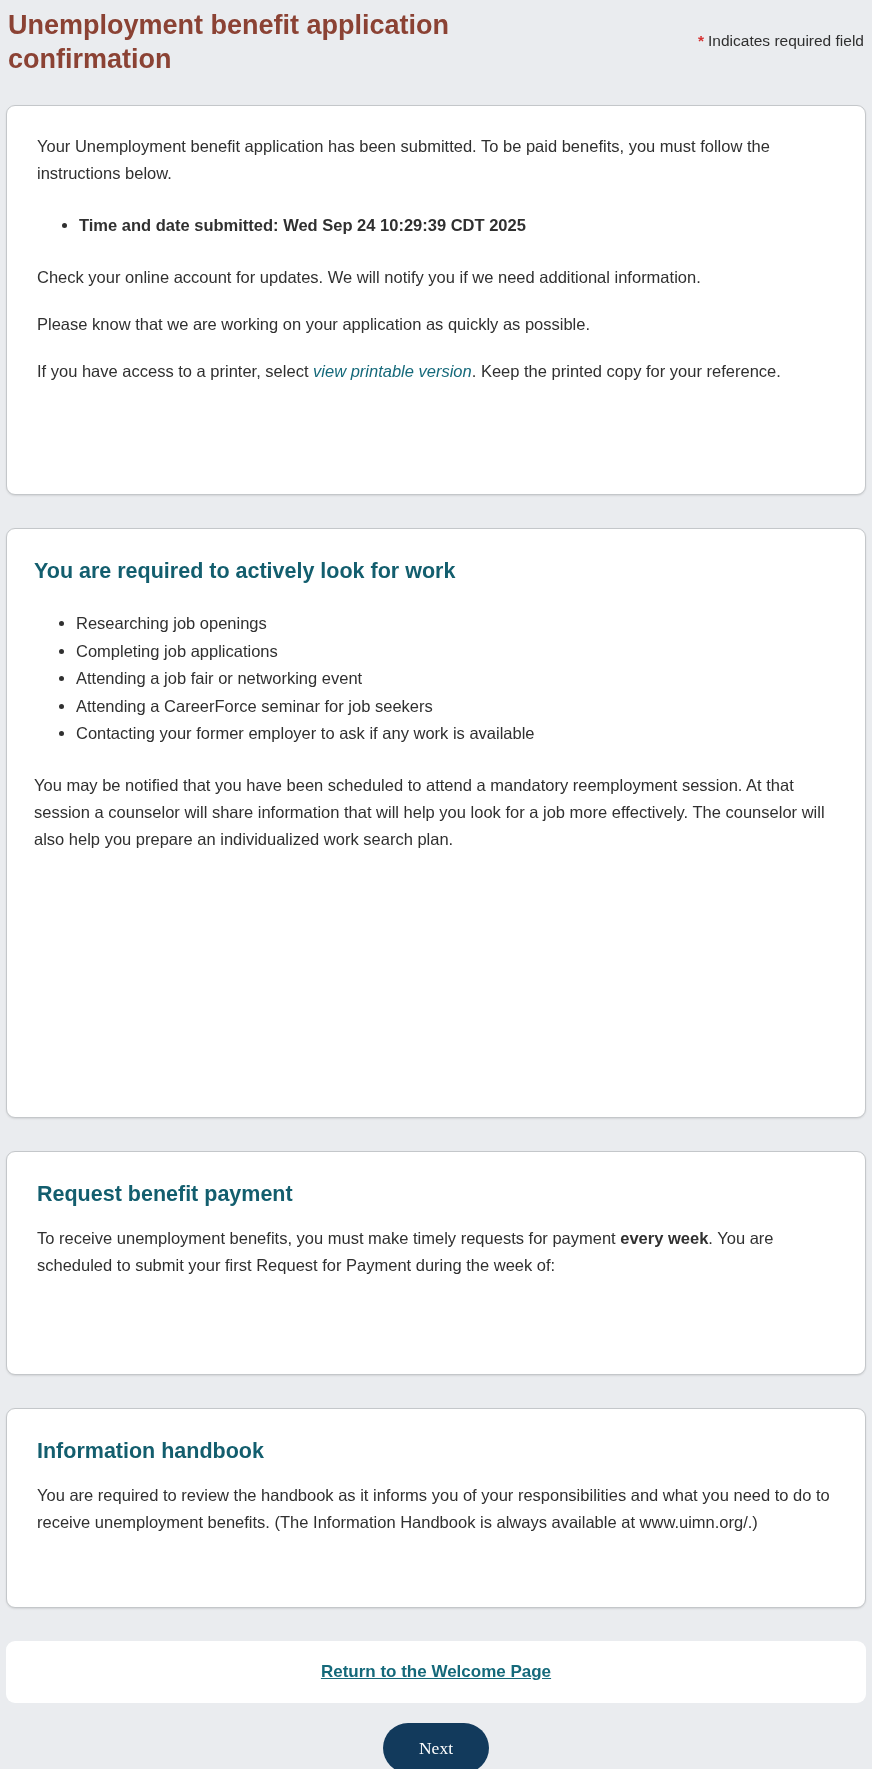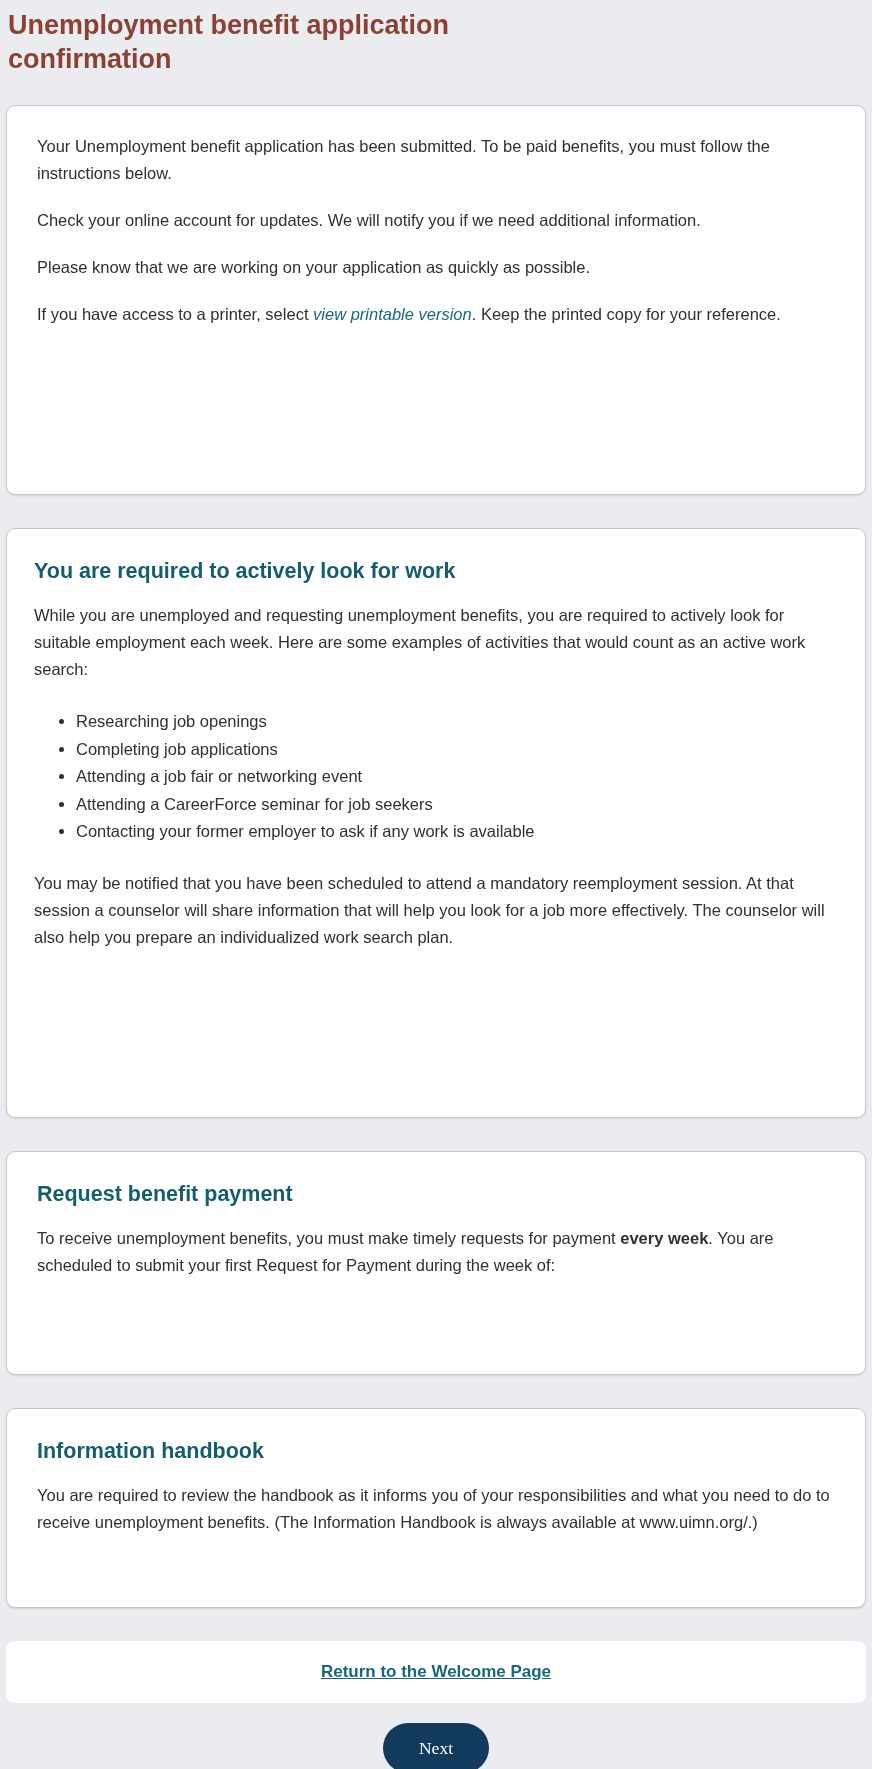--- a/index.html
+++ b/index.html
@@ -113,32 +113,37 @@
     cursor: pointer;
   }
 </style>
 </head>
 <body>
 
 <div class="page">
 
   <div class="header">
     <h1 class="page-title">Unemployment benefit application confirmation</h1>
+    <div class="required-note">
+      <span class="asterisk">*</span><span>Indicates required field</span>
+    </div>
   </div>
 
   <section class="card card-confirmation">
     <p>Your Unemployment benefit application has been submitted. To be paid benefits, you must follow the instructions below.</p>
+    <ul>
+      <li class="bold">Time and date submitted: Wed Sep 24 10:29:39 CDT 2025</li>
+    </ul>
     <p>Check your online account for updates. We will notify you if we need additional information.</p>
     <p>Please know that we are working on your application as quickly as possible.</p>
     <p><span>If you have access to a printer, select </span><a class="link italic">view printable version</a><span>. Keep the printed copy for your reference.</span></p>
   </section>
 
   <section class="card card-worksearch card2">
     <h2 class="section-heading">You are required to actively look for work</h2>
-    <p>While you are unemployed and requesting unemployment benefits, you are required to actively look for suitable employment each week. Here are some examples of activities that would count as an active work search:</p>
     <ul>
       <li>Researching job openings</li>
       <li>Completing job applications</li>
       <li>Attending a job fair or networking event</li>
       <li>Attending a CareerForce seminar for job seekers</li>
       <li>Contacting your former employer to ask if any work is available</li>
     </ul>
     <p>You may be notified that you have been scheduled to attend a mandatory reemployment session. At that session a counselor will share information that will help you look for a job more effectively. The counselor will also help you prepare an individualized work search plan.</p>
   </section>
 

